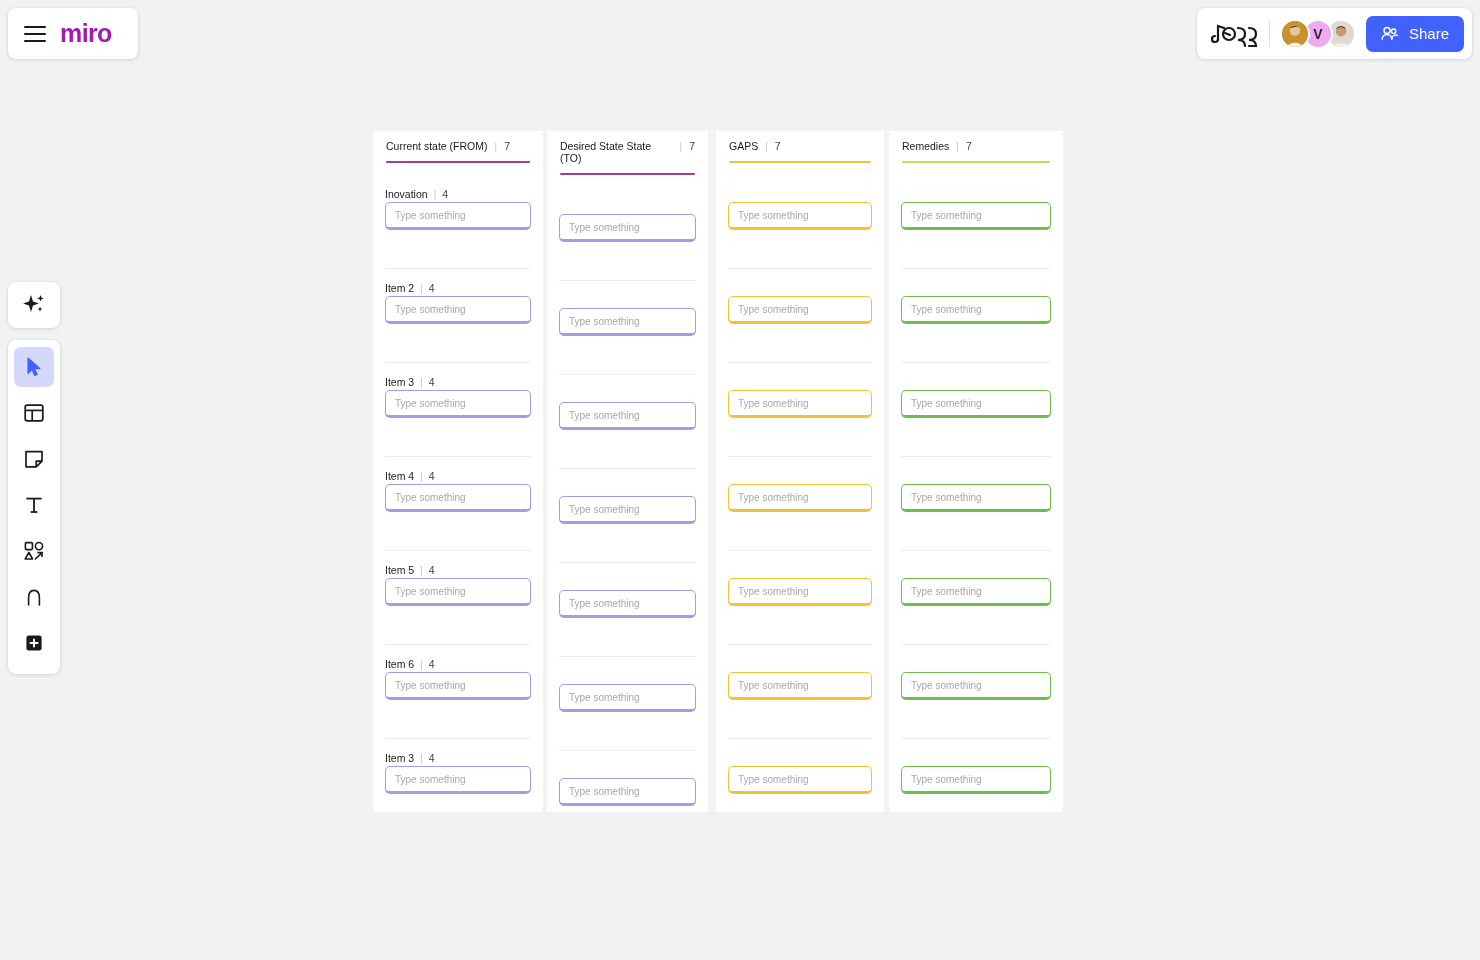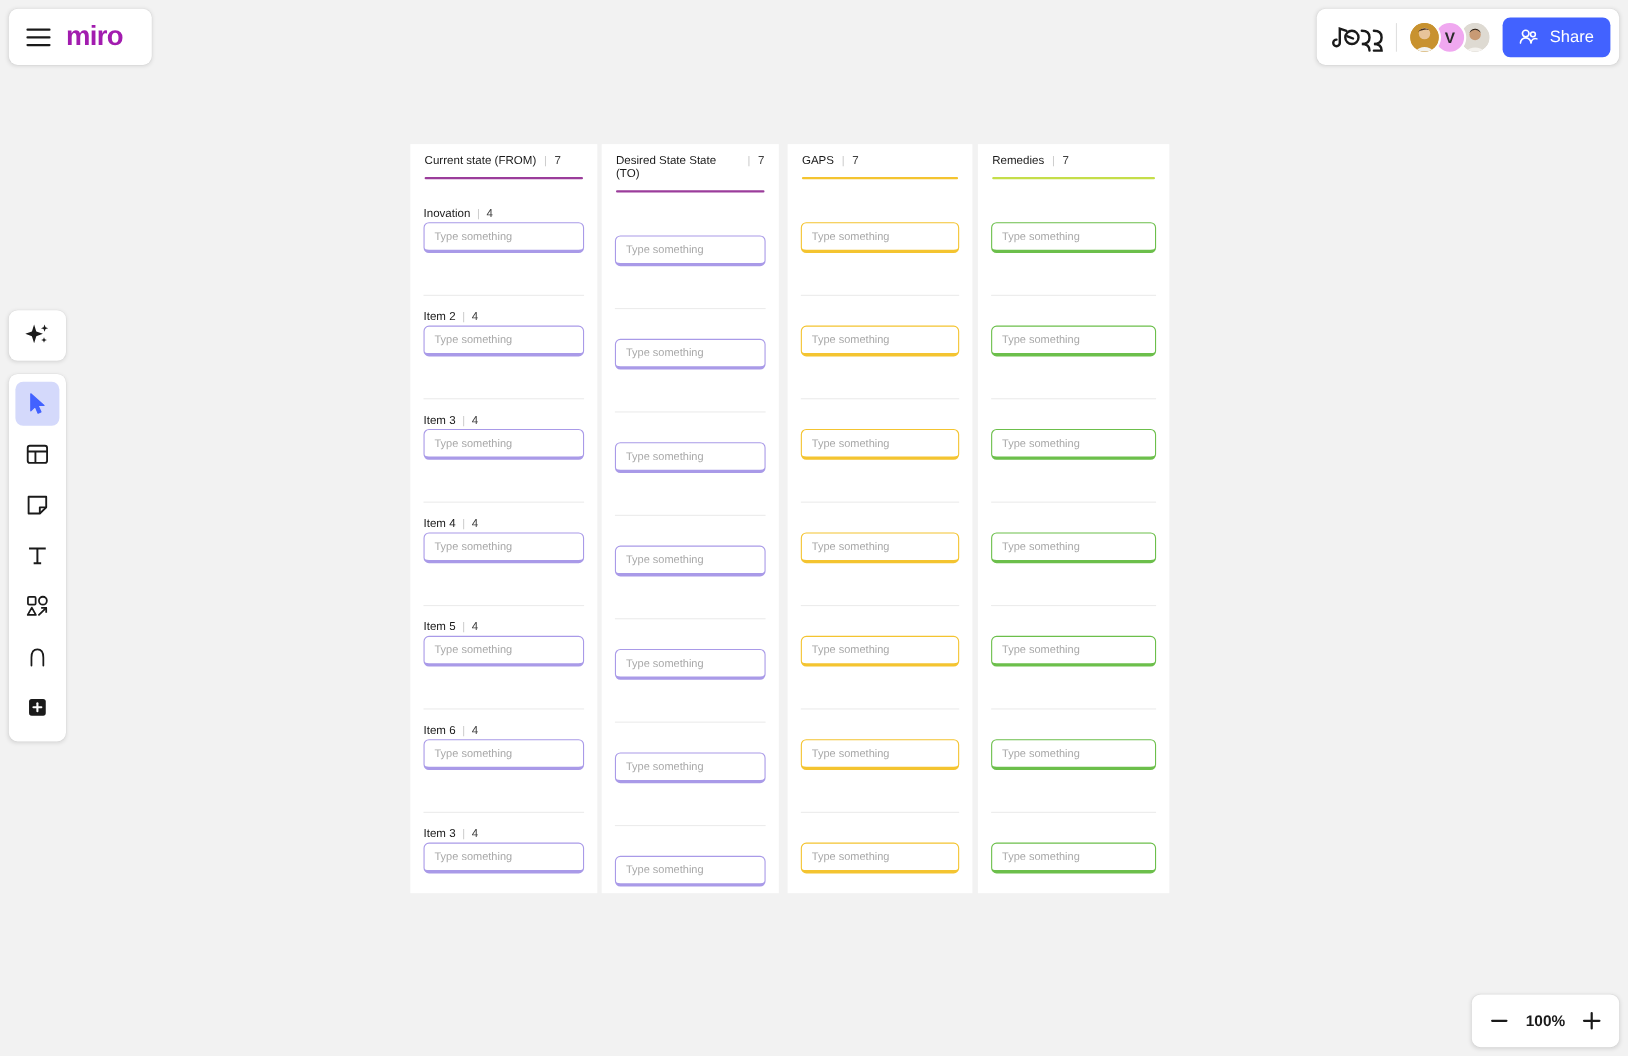--- a/index.html
+++ b/index.html
@@ -455,28 +455,14 @@
           </div>
         <div class="row">
             <div class="row-spacer"></div>
             <div class="field f-green">Type something</div>
           </div>
       </div>
     </div>
 
   </div>
 
-  <div class="zoomctl">
-    <div class="zbtn">
-      <svg width="18" height="18" viewBox="0 0 18 18">
-        <line x1="2.5" y1="9" x2="15.5" y2="9" stroke="#1a1a1a" stroke-width="2" stroke-linecap="round"></line>
-      </svg>
-    </div>
-    <div class="zlevel">100%</div>
-    <div class="zbtn">
-      <svg width="20" height="20" viewBox="0 0 20 20">
-        <line x1="10" y1="3" x2="10" y2="17" stroke="#1a1a1a" stroke-width="2" stroke-linecap="round"></line>
-        <line x1="3" y1="10" x2="17" y2="10" stroke="#1a1a1a" stroke-width="2" stroke-linecap="round"></line>
-      </svg>
-    </div>
-  </div>
 
 </div>
 
 </body></html>

